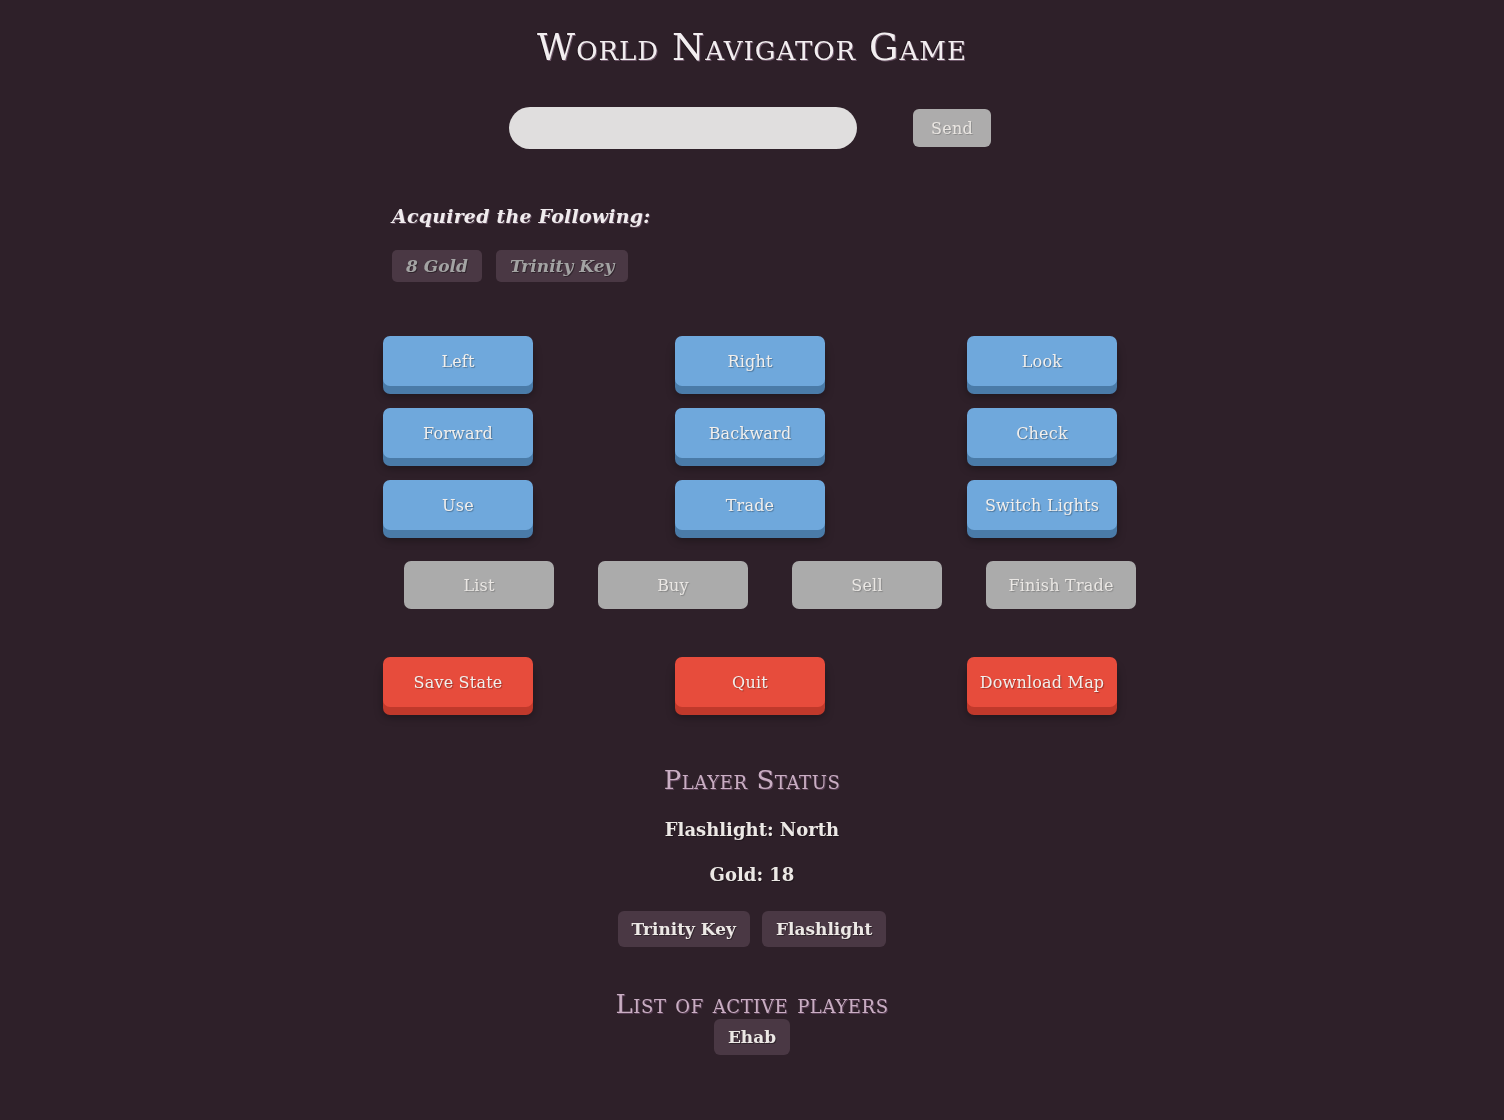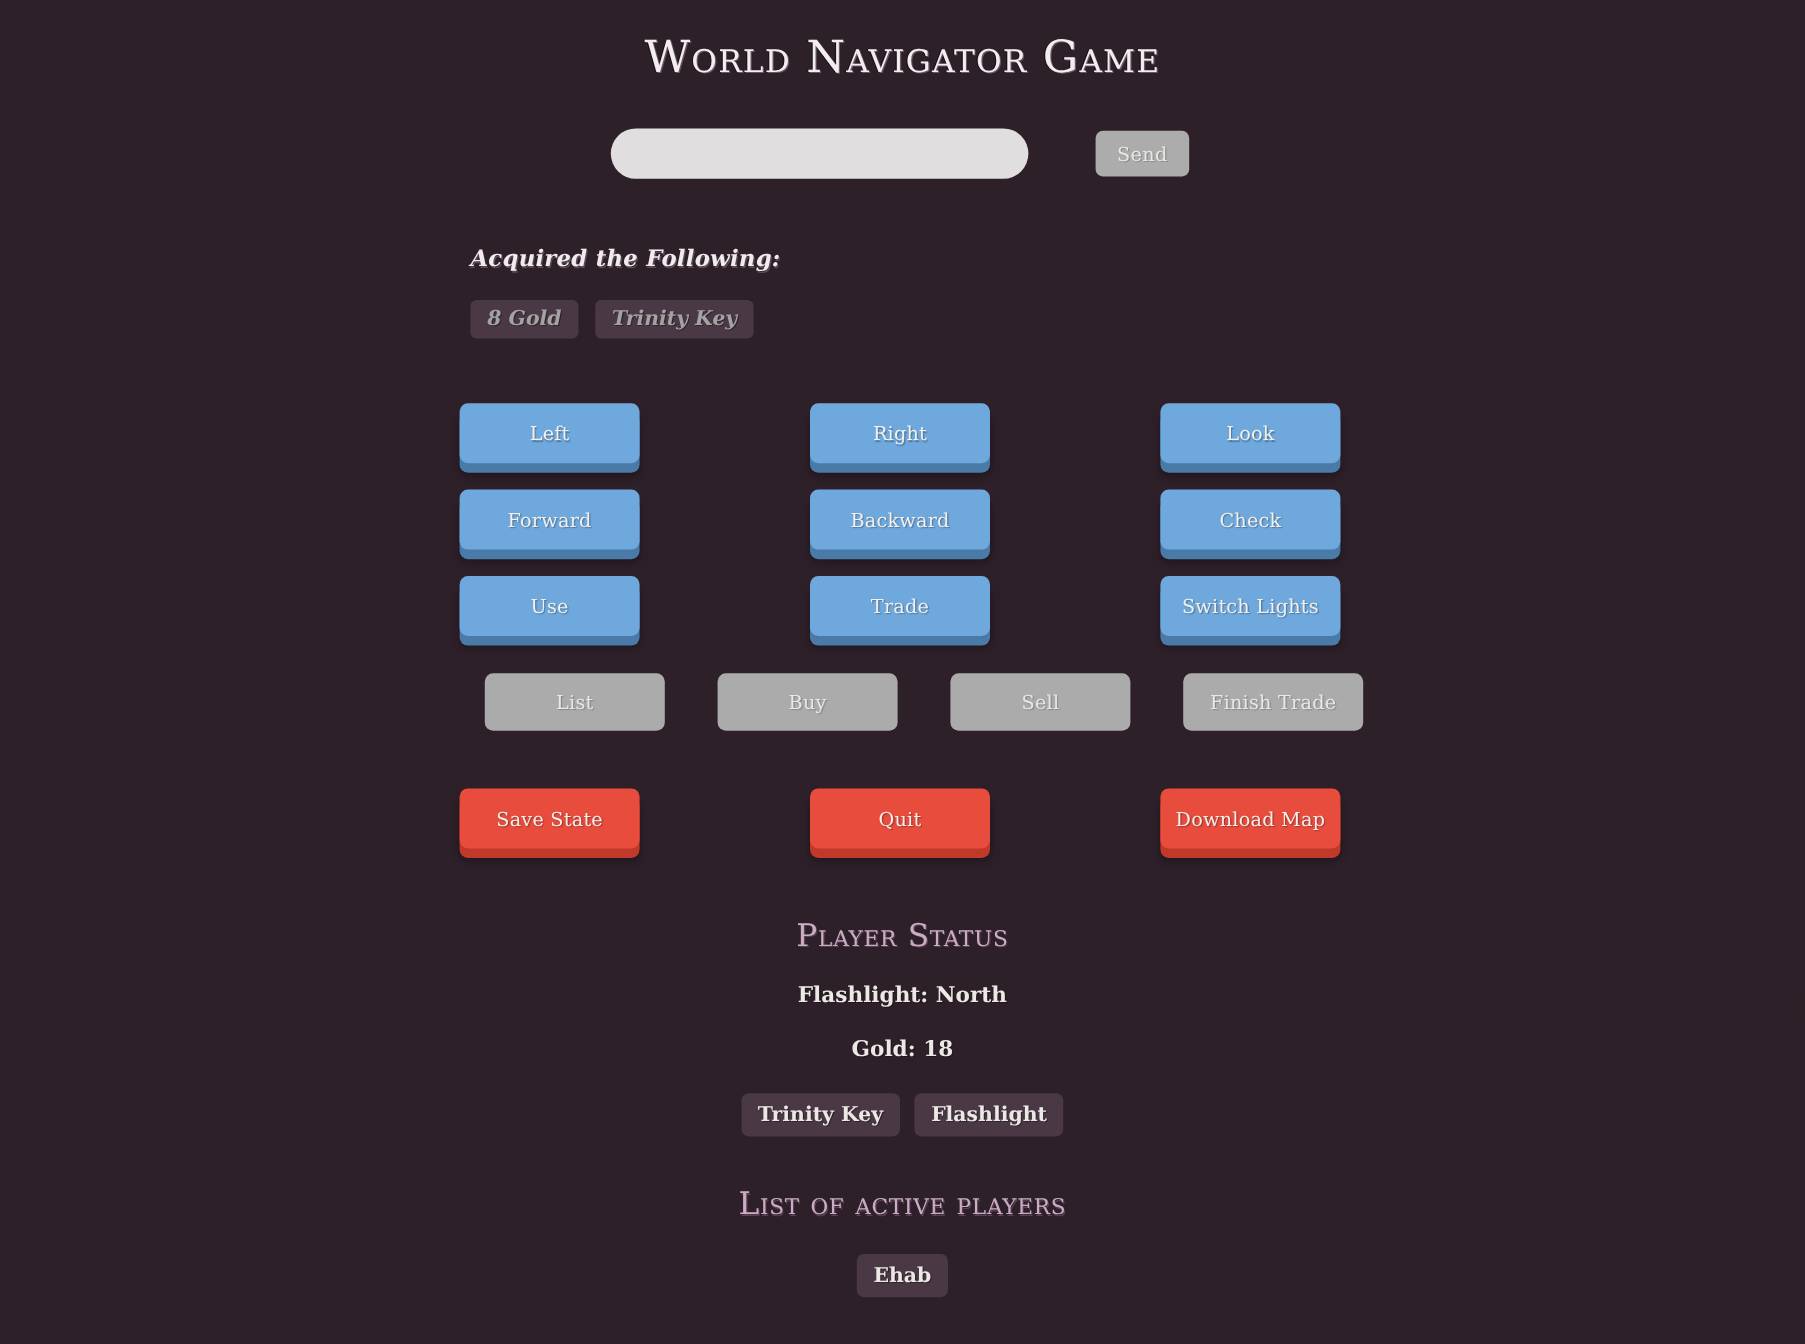--- a/index.html
+++ b/index.html
@@ -198,21 +198,20 @@
     padding: 8px 14px;
     border-radius: 6px;
     text-shadow: 1px 1px 0 rgba(0,0,0,.35);
     white-space: nowrap;
   }
   .players-head { margin-top: 42px; }
   .player-chips {
     display: flex;
     justify-content: center;
     gap: 12px;
-    margin-top: 26px;
   }
 </style>
 </head>
 <body>
 
 <div class="page">
 
   <h1 class="title">World Navigator Game</h1>
 
   <div class="input-row">

